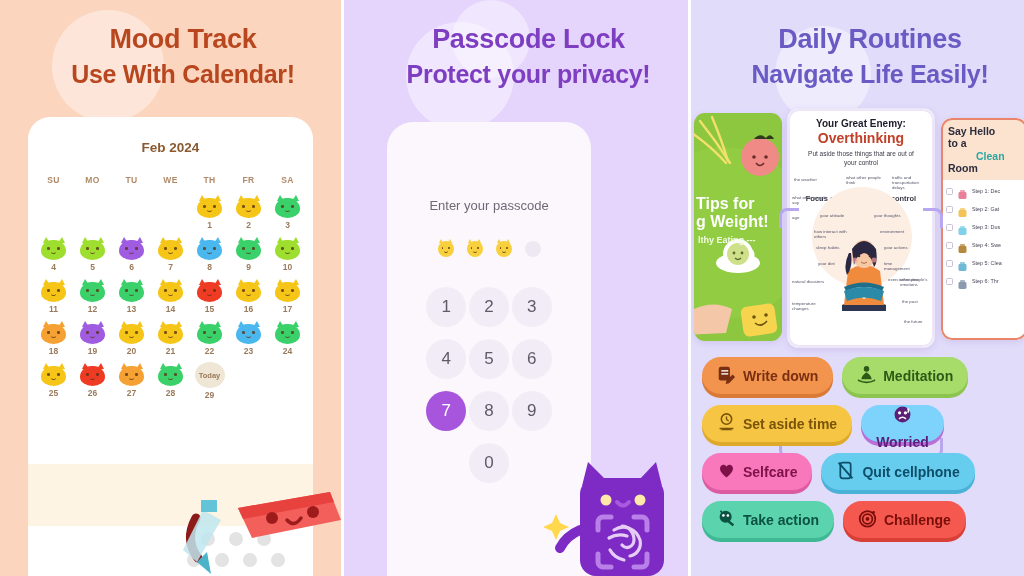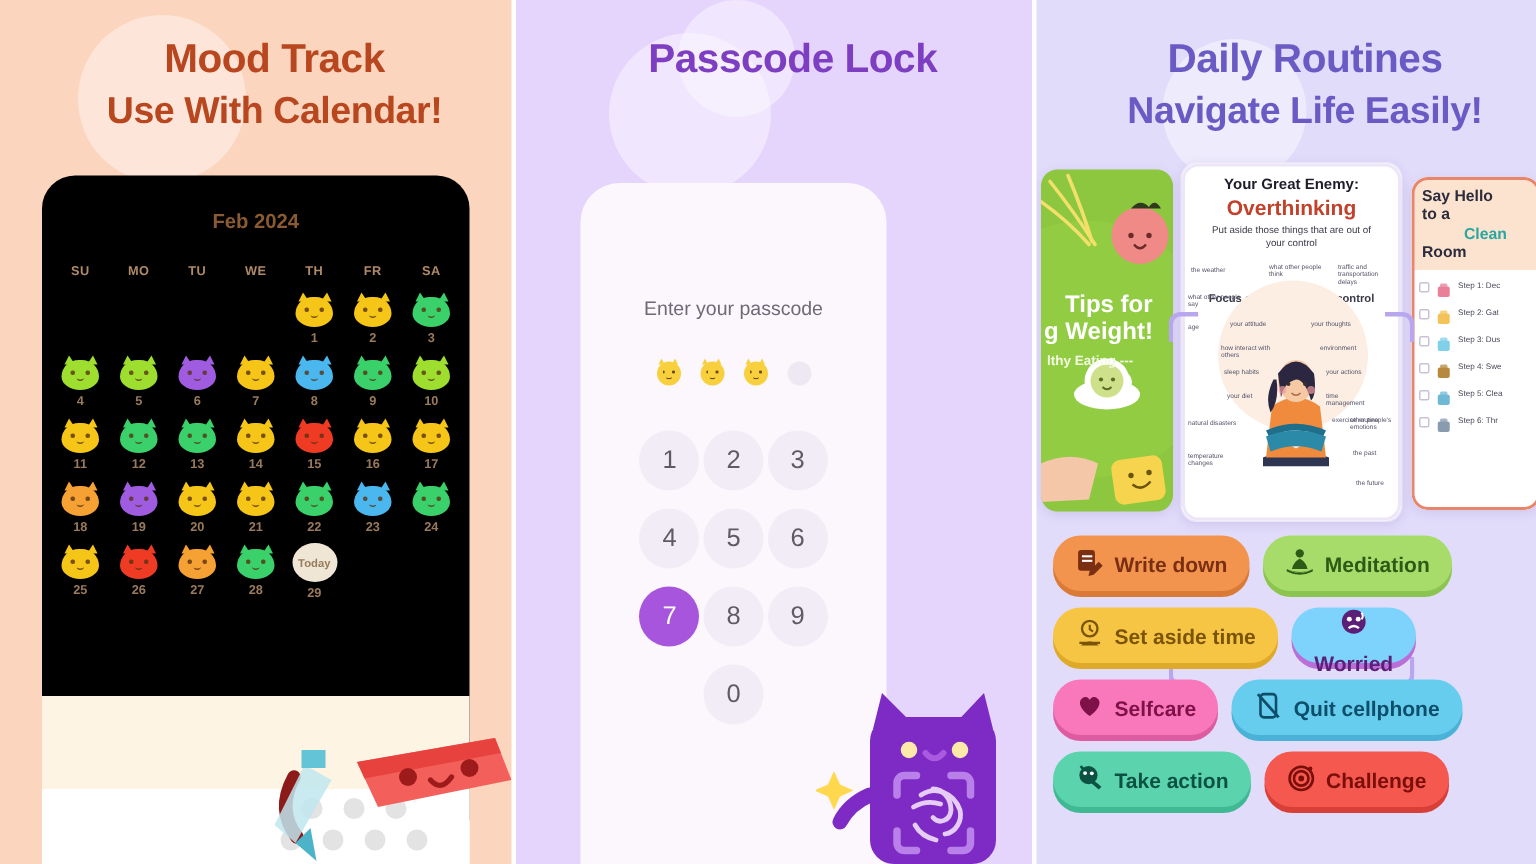--- a/index.html
+++ b/index.html
@@ -24,21 +24,21 @@
 
   .blob { position:absolute; border-radius:50%; background:rgba(255,255,255,.42); z-index:1; }
   .b1 { width:112px; height:112px; left:52px; top:10px; }
   .b2 { width:108px; height:108px; left:62px; top:22px; }
   .b2b{ width:78px; height:78px; left:108px; top:0px; }
   .b3 { width:96px;  height:96px; left:84px; top:26px; }
 
   
   .cal-card {
     position:absolute; left:28px; top:117px; width:285px; height:430px;
-    background:#000000; border-radius:22px 22px 0 0; z-index:3; overflow:hidden;
+    background:#ffffff; border-radius:22px 22px 0 0; z-index:3; overflow:hidden;
   }
   .cal-title { text-align:center; font-size:13.5px; font-weight:bold; color:#8a5a32; margin-top:23px; }
   .dow { display:grid; grid-template-columns:repeat(7,1fr); margin-top:20px; padding:0 6px; }
   .dow span { text-align:center; font-size:8.5px; font-weight:bold; color:#b08a68; letter-spacing:.3px;}
   .weeks { margin-top:9px; padding:0 6px; }
   .wrow { display:grid; grid-template-columns:repeat(7,1fr); margin-bottom:6px; }
   .cell { display:flex; flex-direction:column; align-items:center; }
   .cell .num { font-size:8.5px; color:#9a7a5c; margin-top:2px; font-weight:bold; }
   .cell .ph { height:26px; }
   .cat { width:27px; height:24px; position:relative; }
@@ -91,21 +91,21 @@
   .pcat { position:absolute; right:6px; bottom:0; width:138px; height:120px; z-index:5; }
 
   
   .cards { position:absolute; top:108px; left:0; width:333px; height:240px; z-index:3; }
   .card { position:absolute; border-radius:11px; overflow:hidden; box-shadow:0 2px 7px rgba(80,60,140,.13); }
   .cardA { left:3px; top:5px; width:88px; height:228px; background:#8dc63f; }
   .cardB { left:96px; top:0px;  width:148px; height:240px; background:#ffffff; border:1.5px solid #ece6f8;}
   .cardC { left:250px; top:10px; width:86px; height:222px; background:#ffffff; }
 
   .gtitle { position:absolute; left:0; width:100%; color:#ffffff; font-weight:bold; }
-  .g1 { top:82px; font-size:16px; padding-left:16px; }
+  .g1 { top:82px; font-size:16px; padding-left:2px; }
   .g2 { top:100px; font-size:16px; padding-left:2px; }
   .g3 { top:122px; font-size:9px; padding-left:4px; color:#f3fbe4; }
 
   .ovr { padding:9px 8px 0; text-align:center; }
   .ovr .t1 { font-size:10px; font-weight:bold; color:#1d1d2b; }
   .ovr .t2 { font-size:14px; font-weight:bold; color:#c2412a; margin-top:1px; }
   .ovr .t3 { font-size:6.5px; color:#3a3a48; margin-top:4px; line-height:1.35; padding:0 7px;}
   .ovr .t4 { font-size:7.5px; font-weight:bold; color:#3a3a48; margin-top:26px; line-height:1.25;}
   .wordcloud { position:absolute; inset:0; pointer-events:none; }
   .wordcloud span { position:absolute; font-size:4.4px; color:#55556a; line-height:1.15; }
@@ -524,20 +524,21 @@
     <path d="M197 98 l14 12 l-4 -22 Z" fill="#4cb3c9"></path>
     <path d="M201 36 h16 v12 h-16 Z" fill="#62c4d6"></path>
   </svg>
 </div>
 
 <div class="panel p2">
   <div class="blob b2"></div>
   <div class="blob b2b"></div>
   <div class="head">
     <div class="l1">Passcode Lock</div>
+    <div class="l2">Protect your privacy!</div>
   </div>
 
   <div class="pc-card">
     <div class="pc-label">Enter your passcode</div>
     <div class="dots" id="dotsRoot">
         <div class="dot f">
           <div class="fe l"></div>
           <div class="fe r"></div>
           <div class="fm"></div>
         </div>

